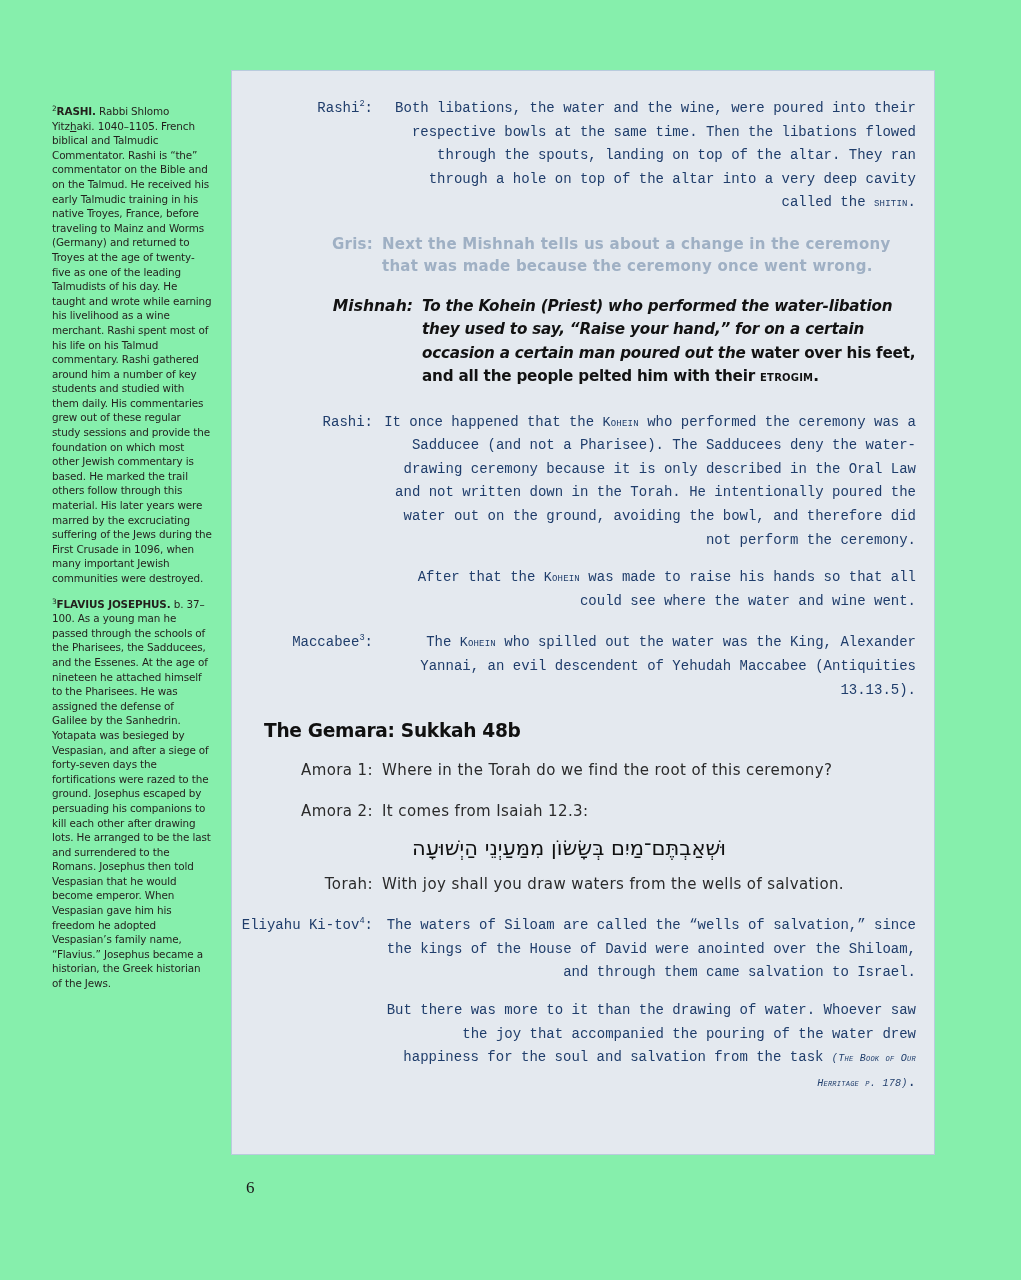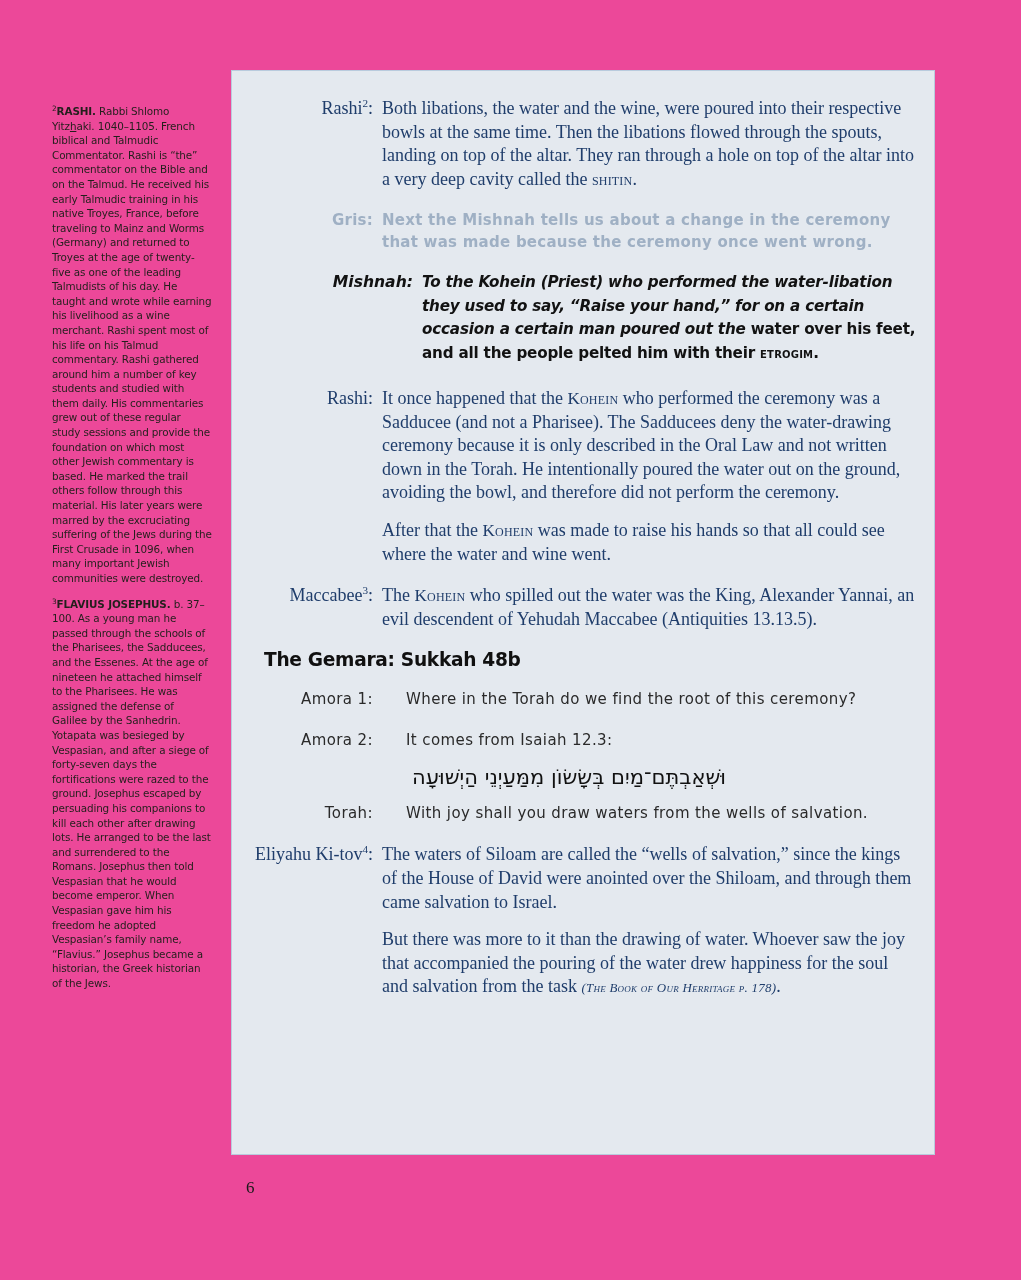--- a/index.html
+++ b/index.html
@@ -12,21 +12,21 @@
     background: #fdf5ec;
     font-family: "Liberation Sans", sans-serif;
     overflow: hidden;
     position: relative;
   }
 
   
   #page {
     position: absolute;
     inset: 0;
-    background: #ec4899;
+    background: #86efac;
   }
 
   
   #sidebar {
     position: absolute;
     left: 52px;
     top: 104px;
     width: 160px;
   }
   .fn {
@@ -87,26 +87,26 @@
   }
   .label sup {
     font-size: 0.62em;
     vertical-align: super;
     line-height: 0;
   }
 
   
   .serif .label,
   .serif .body {
-    font-family: Liberation Serif, serif;
+    font-family: Liberation Mono, monospace;
     color: #1f3d6b;
-    font-size: 18px;
+    font-size: 14px;
     line-height: 23.6px;
   }
-  .serif .body { text-align: left; }
+  .serif .body { text-align: right; }
   .sc {
     font-variant: small-caps;
     font-size: 0.95em;
     letter-spacing: 0.2px;
   }
   .cite {
     font-variant: small-caps;
     font-style: italic;
     font-size: 0.72em;
     letter-spacing: 0.25px;
@@ -156,21 +156,20 @@
 
   
   .amora .label,
   .amora .body {
     font-family: "DejaVu Sans", sans-serif;
     color: #2a2a2a;
     font-size: 15px;
     line-height: 23px;
     font-weight: 400;
     letter-spacing: 0.4px;
-    padding-left: 24px;
   }
 
   
   .heading {
     font-family: "DejaVu Sans", sans-serif;
     font-weight: 700;
     font-size: 18.6px;
     color: #101010;
     letter-spacing: -0.3px;
   }

